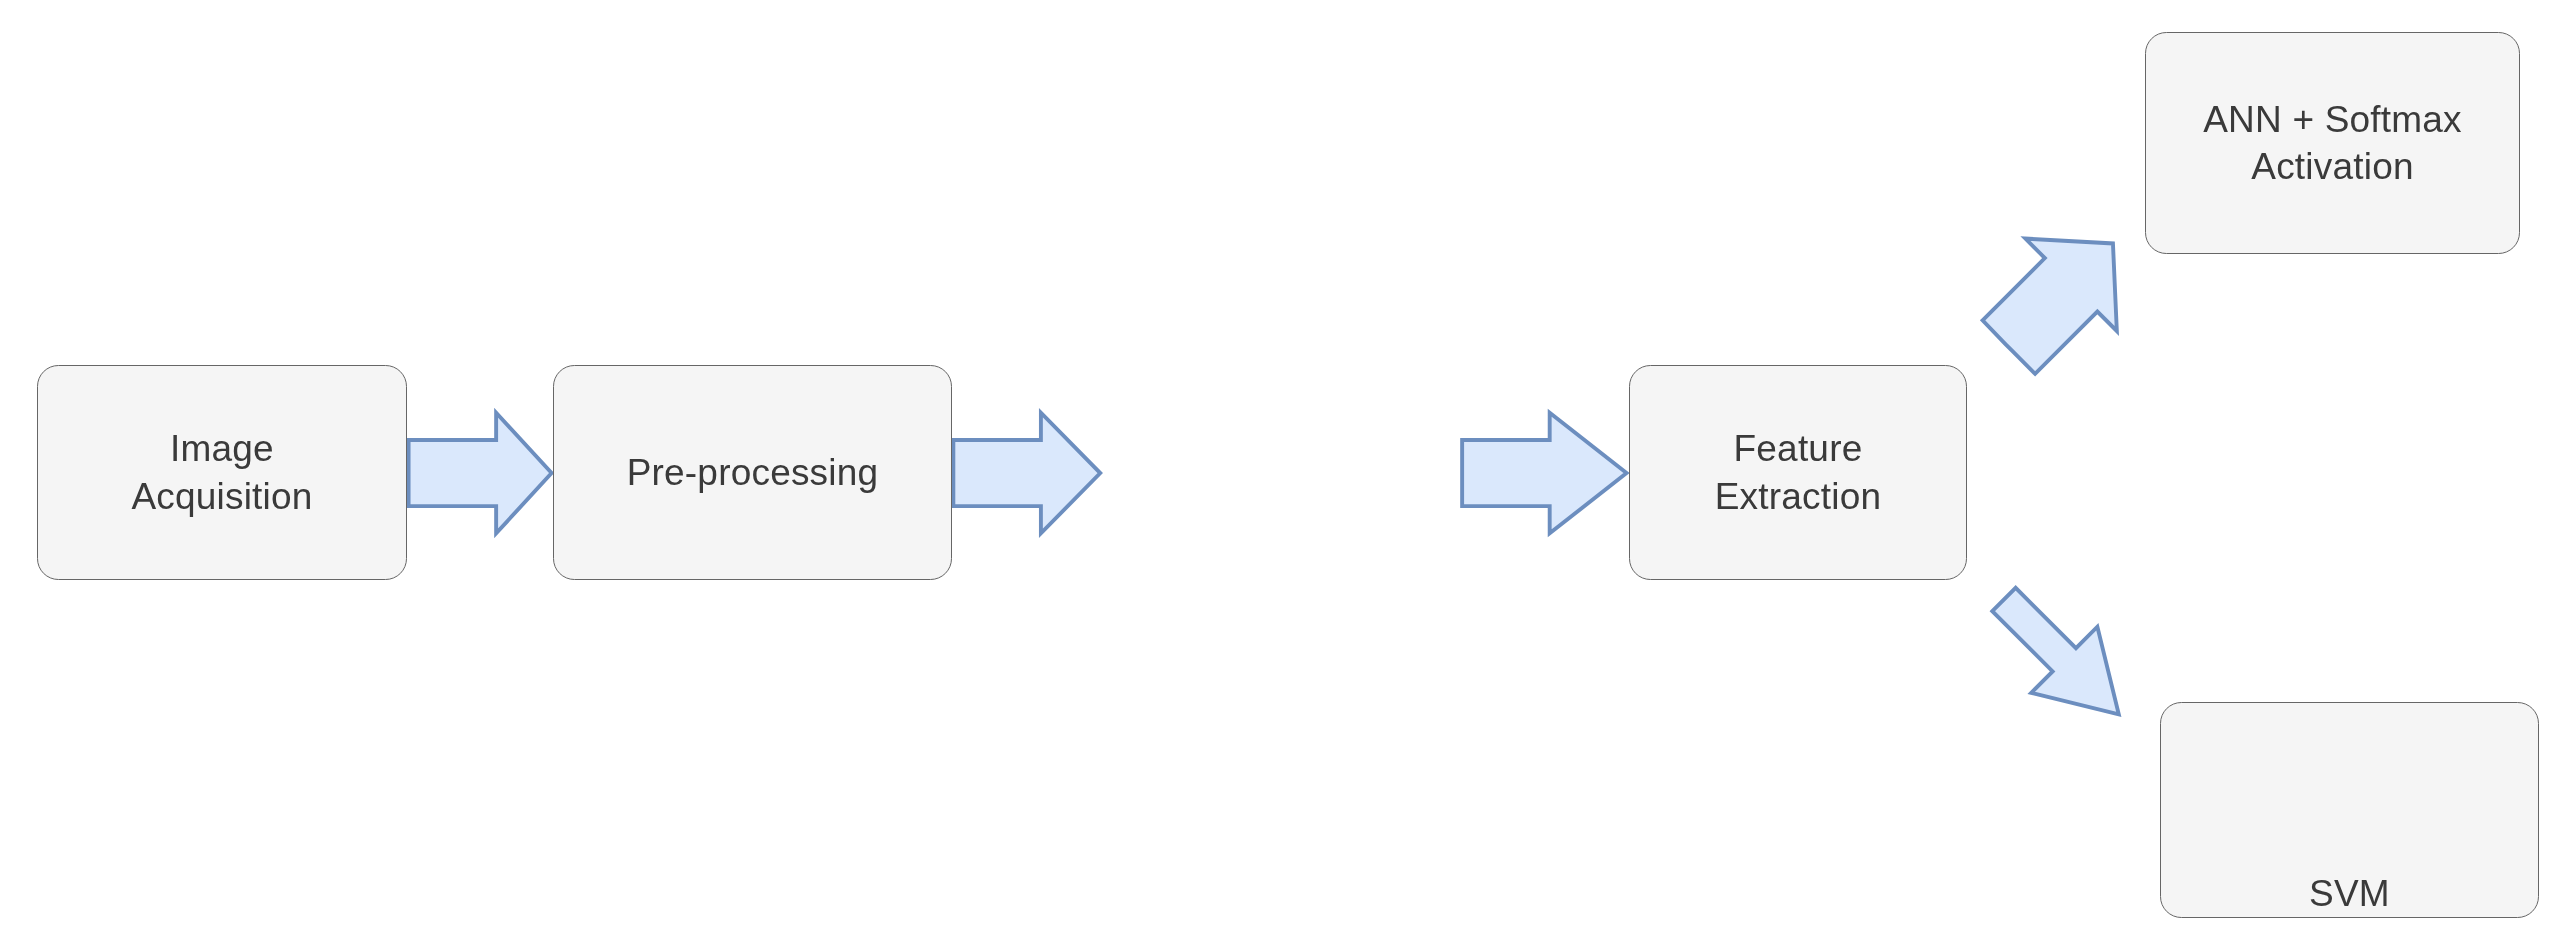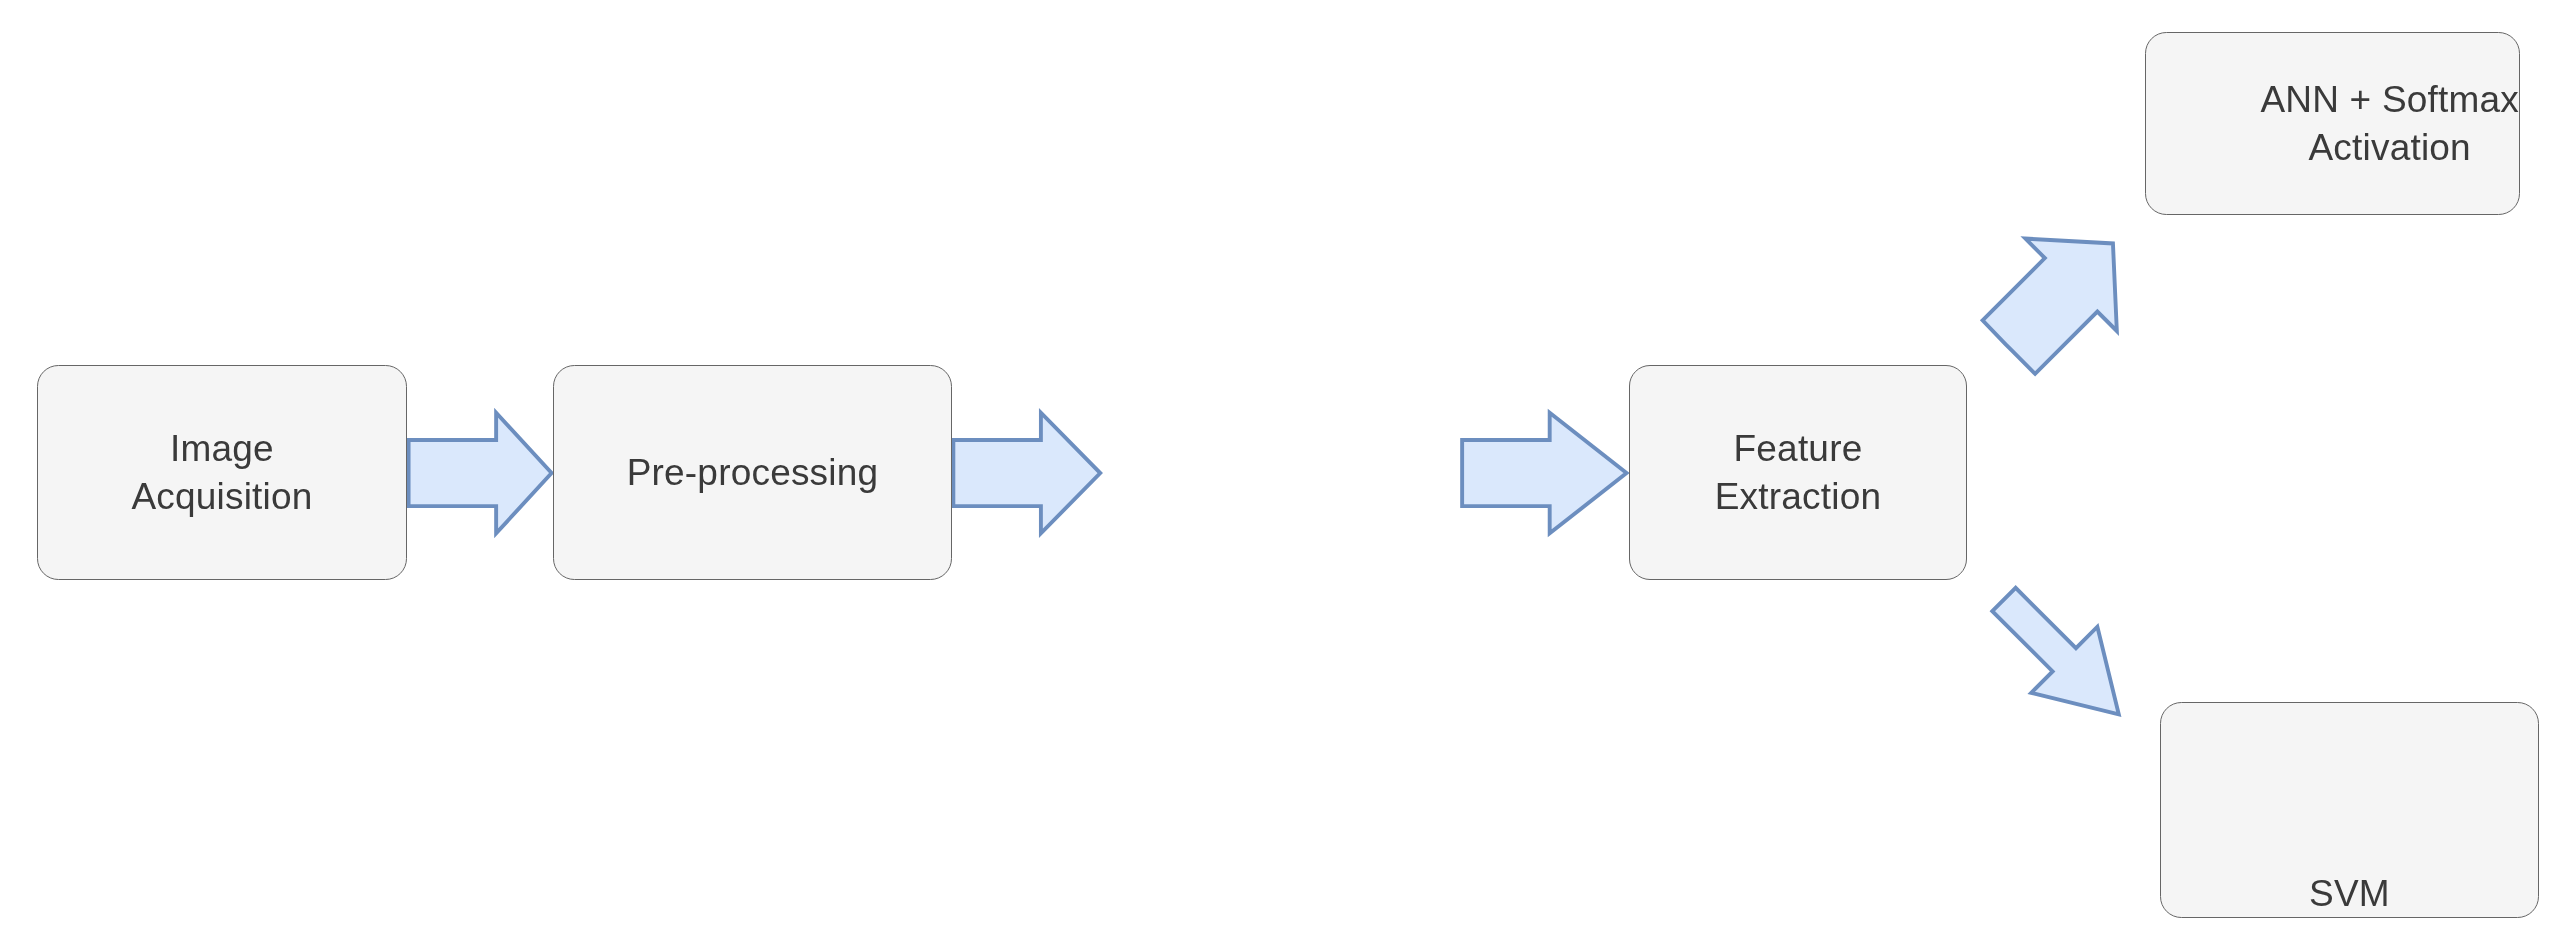--- a/index.html
+++ b/index.html
@@ -72,26 +72,26 @@
   <div class="node" style="left:37px; top:365px; width:370px; height:215px;">
     <span class="node-label">Image
 Acquisition</span>
   </div>
 
   <div class="node" style="left:553px; top:365px; width:399px; height:215px;">
     <span class="node-label">Pre-processing</span>
   </div>
 
 
-  <div class="node" style="left:1629px; top:365px; width:338px; height:215px;border-radius:21px;">
+  <div class="node" style="left:1629px; top:365px; width:338px; height:215px;">
     <span class="node-label">Feature
 Extraction</span>
   </div>
 
-  <div class="node" style="left:2145px; top:32px; width:375px; height:183px;justify-content:flex-end;">
+  <div class="node" style="left:2145px; top:32px; width:375px; height:222px;">
     <span class="node-label">ANN + Softmax
 Activation</span>
   </div>
 
   <div class="node" style="left:2160px; top:702px; width:379px; height:216px;align-items:flex-end;">
     <span class="node-label">SVM</span>
   </div>
 
 </div>
 

